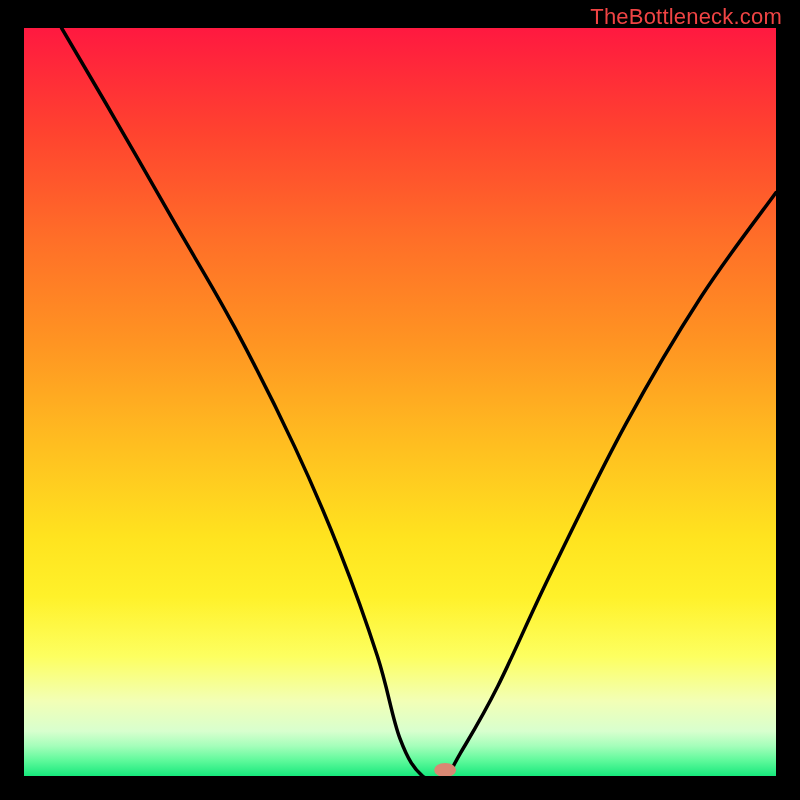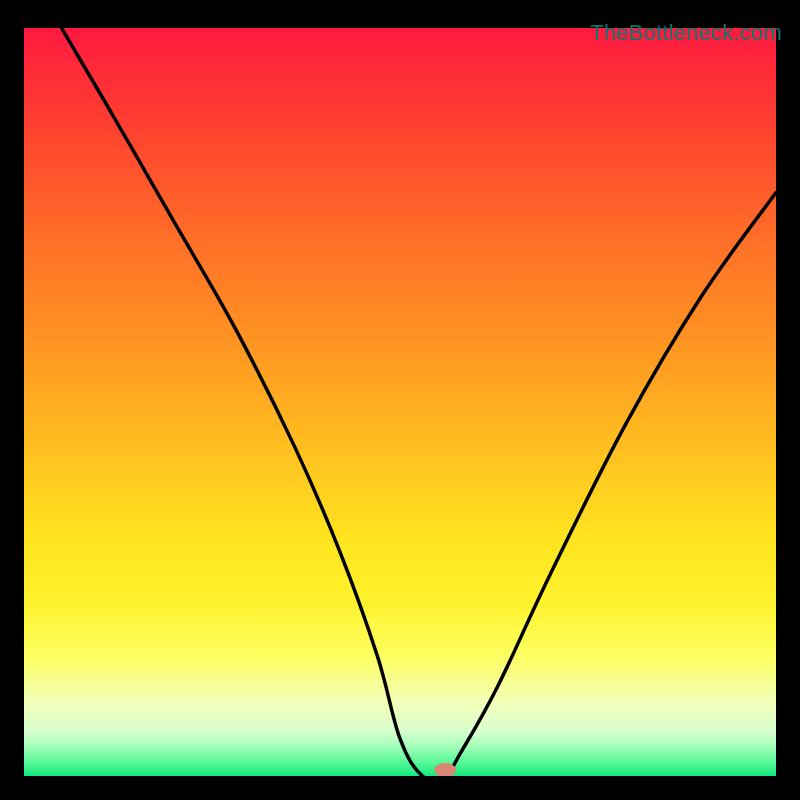--- a/index.html
+++ b/index.html
@@ -12,23 +12,23 @@
     font-family: Arial, Helvetica, sans-serif;
   }
   .frame {
     position: relative;
     width: 800px;
     height: 800px;
     background: #000;
   }
   .watermark {
     position: absolute;
-    top: 20px;
+    top: 4px;
     right: 18px;
-    color: #0f766e;
+    color: #ef4444;
     font-size: 22px;
     font-weight: 500;
     letter-spacing: 0.2px;
     z-index: 10;
   }
   .plot-area {
     position: absolute;
     left: 24px;
     top: 28px;
     width: 752px;

